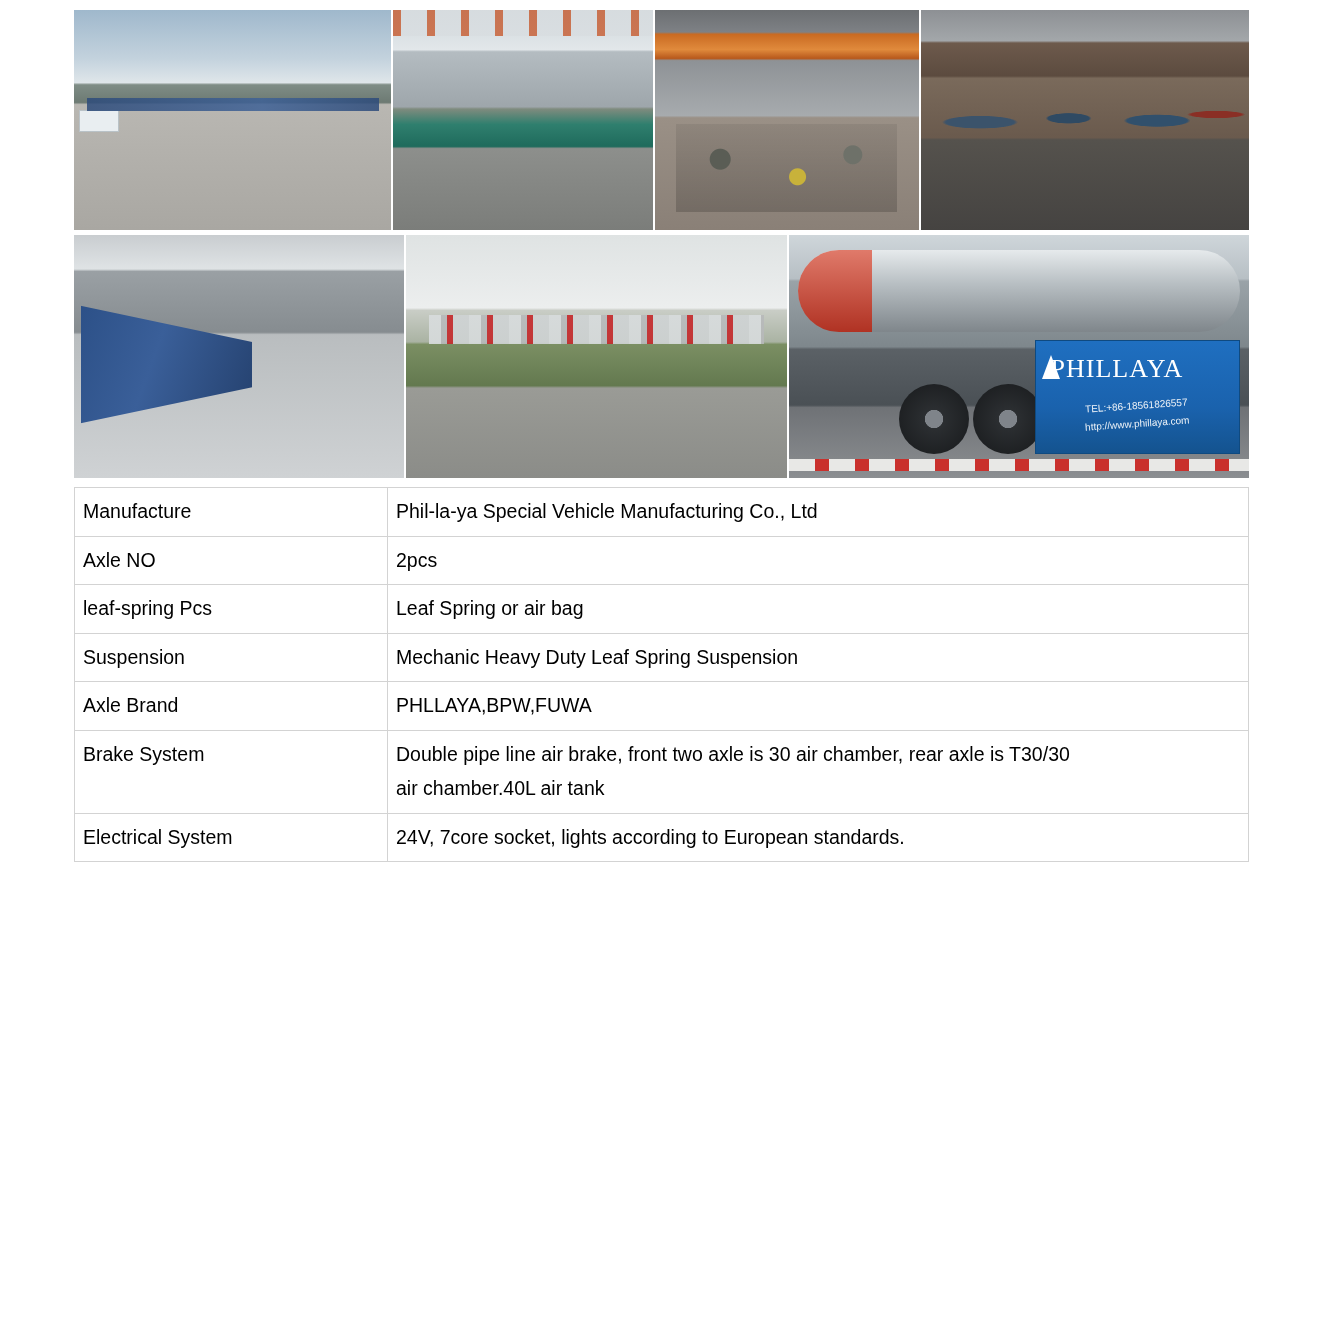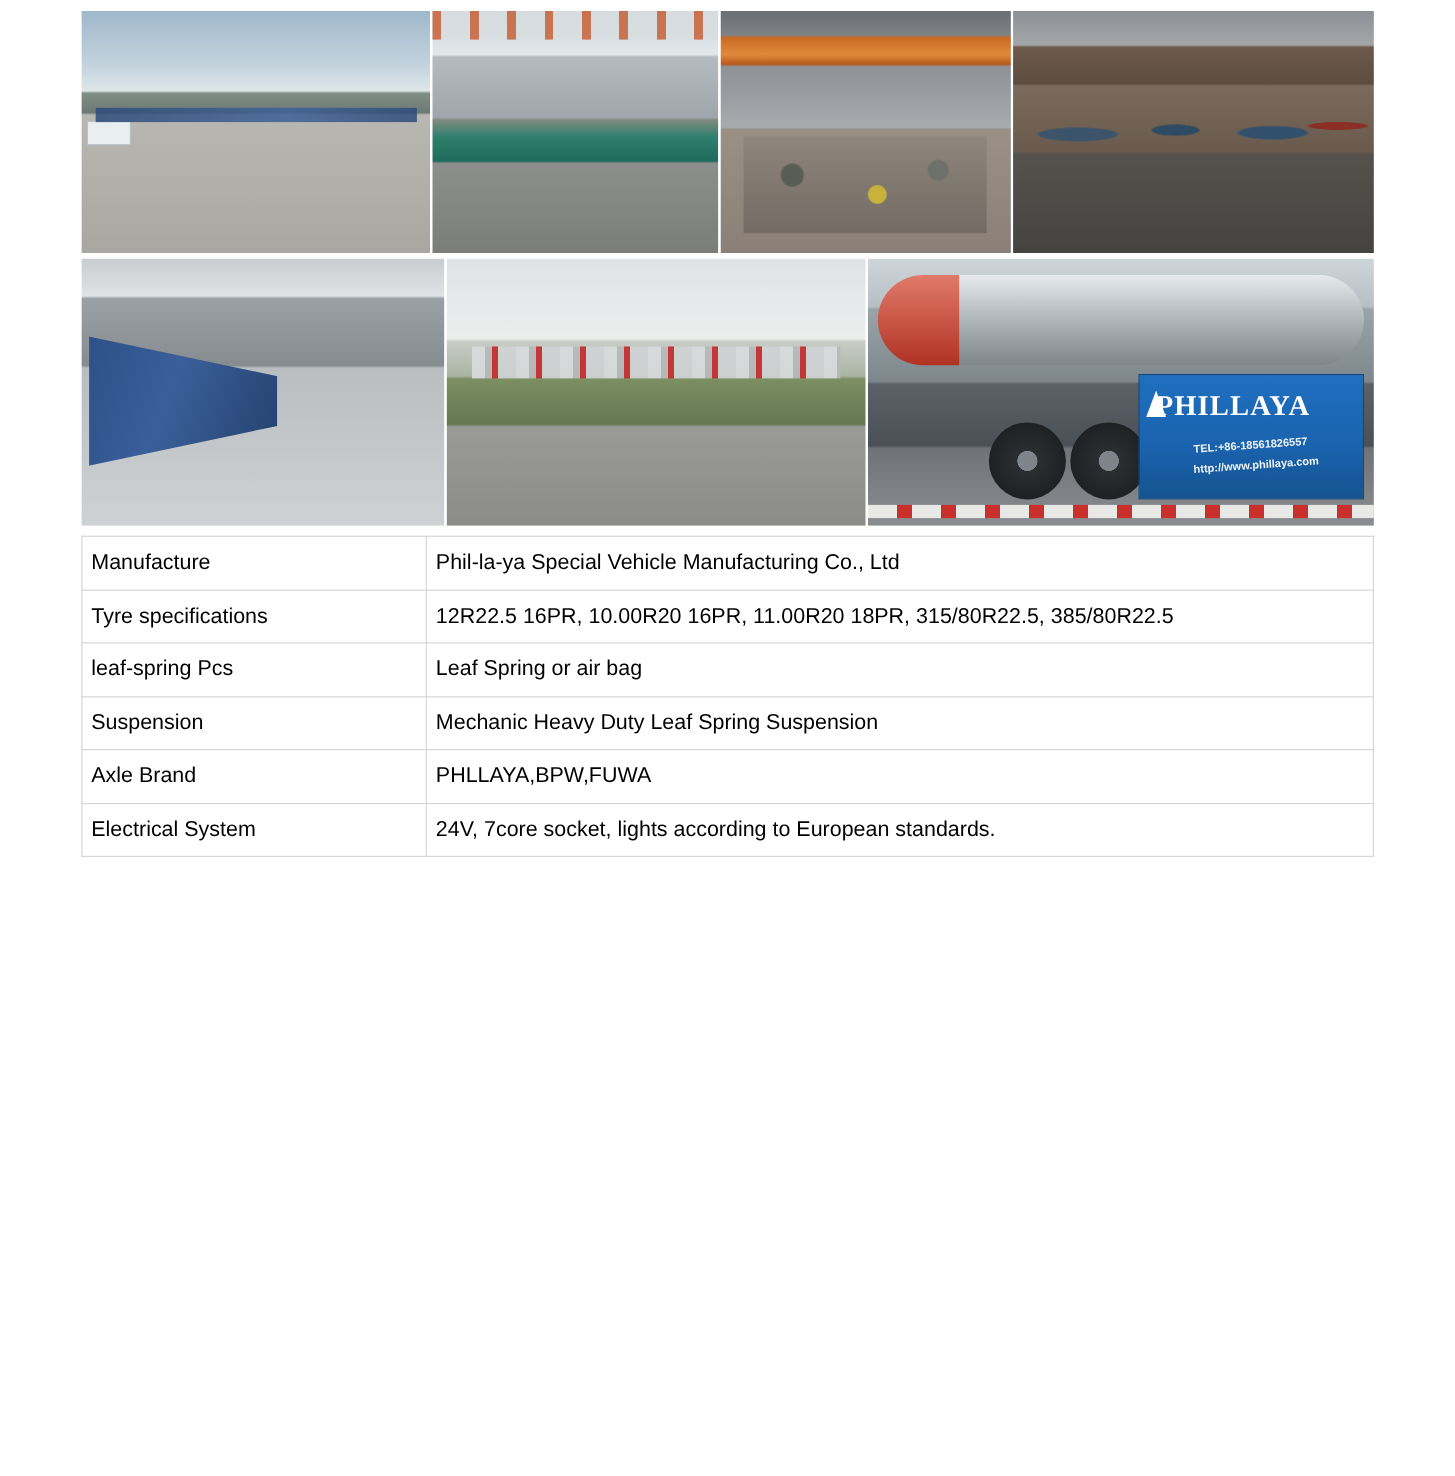--- a/index.html
+++ b/index.html
@@ -152,21 +152,20 @@
   }
 
   
   .ph-tanker {
     background:
       linear-gradient(to bottom,
         #cfd6da 0%, #b7bfc4 18%,
         #9aa3a8 19%, #7e878c 46%,
         #5b6166 47%, #4a5055 70%,
         #6f7276 71%, #8b8e91 100%);
-    font-weight: bold;
   }
   .ph-tanker .tank {
     position: absolute; left: 2%; top: 6%; width: 96%; height: 34%;
     border-radius: 60px;
     background: linear-gradient(to bottom, #e6eaec 0%, #b9c0c4 40%, #7f868b 100%);
   }
   .ph-tanker .tank-red {
     position: absolute; left: 2%; top: 6%; width: 16%; height: 34%;
     border-radius: 60px 0 0 60px;
     background: linear-gradient(to bottom, #e07a6a, #b03223);
@@ -270,36 +269,41 @@
 
   </div>
 
   <table class="spec">
     <tbody>
       <tr>
         <td class="label">Manufacture</td>
         <td class="value">Phil-la-ya Special Vehicle Manufacturing Co., Ltd</td>
       </tr>
       <tr>
-        <td class="label">Tyre specifications</td>
-        <td class="value">12R22.5 16PR, 10.00R20 16PR, 11.00R20 18PR, 315/80R22.5, 385/80R22.5</td>
+        <td class="label">Axle NO</td>
+        <td class="value">2pcs</td>
       </tr>
       <tr>
         <td class="label">leaf-spring Pcs</td>
         <td class="value"> Leaf Spring or air bag</td>
       </tr>
       <tr>
         <td class="label">Suspension</td>
         <td class="value">Mechanic Heavy Duty Leaf Spring Suspension</td>
       </tr>
       <tr>
         <td class="label">Axle Brand</td>
         <td class="value">PHLLAYA,BPW,FUWA</td>
       </tr>
       <tr>
+        <td class="label">Brake System</td>
+        <td class="value">Double pipe line air brake, front two axle is 30 air chamber, rear axle is T30/30
+air chamber.40L air tank</td>
+      </tr>
+      <tr>
         <td class="label">Electrical System</td>
         <td class="value">24V, 7core socket, lights according to European standards.</td>
       </tr>
 
     </tbody>
   </table>
 
 </div>
 
 </body></html>

